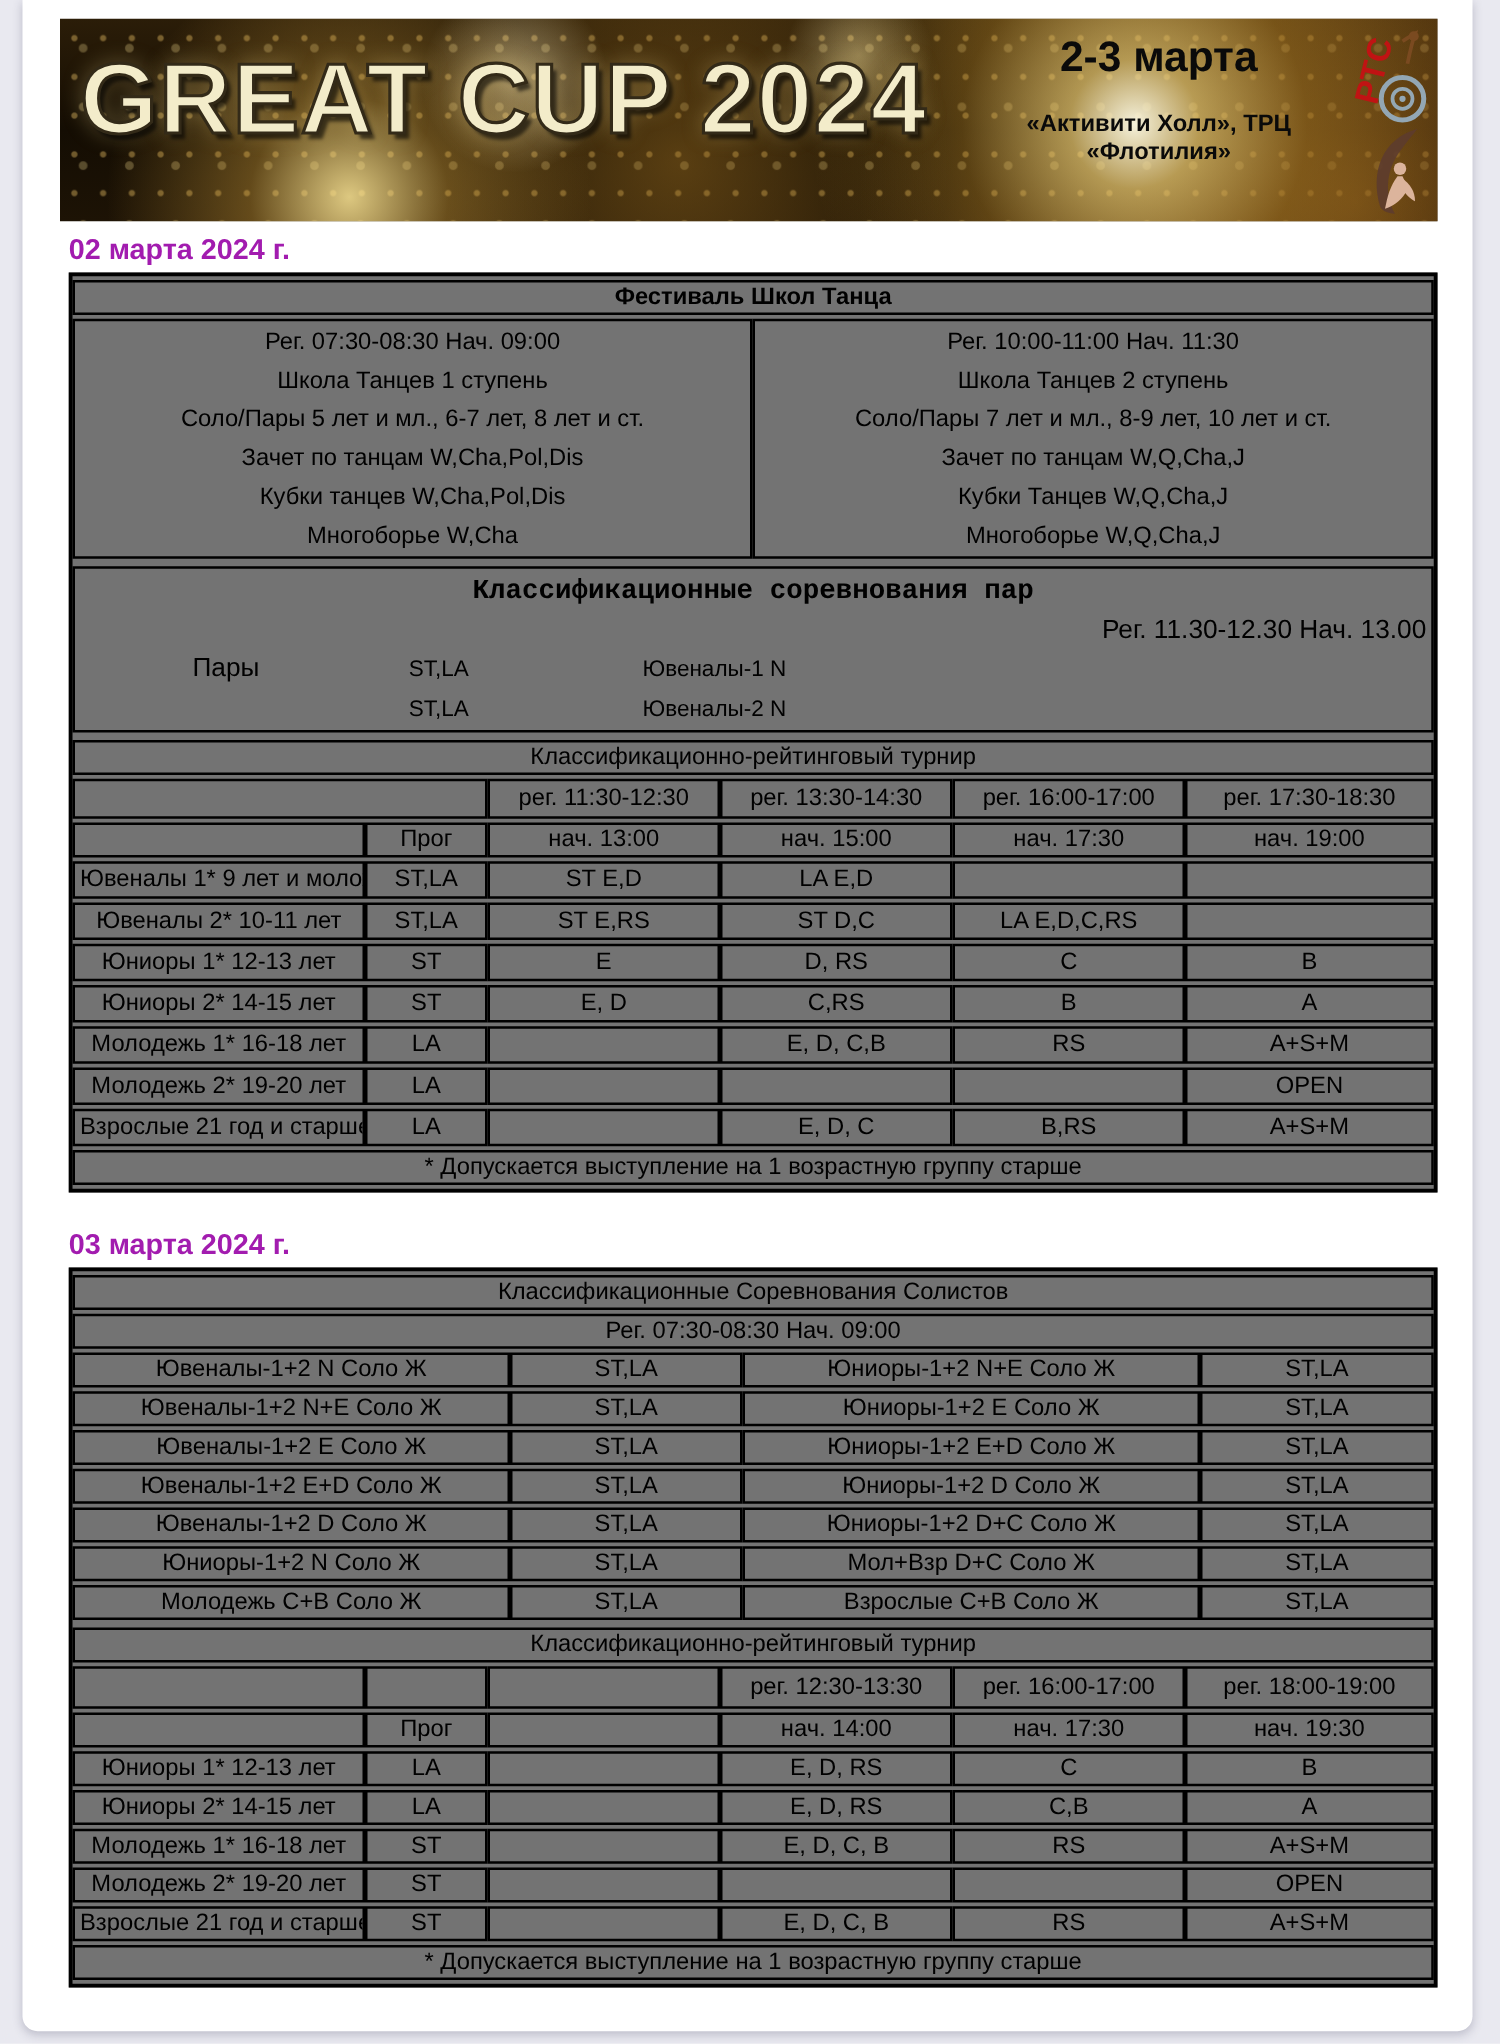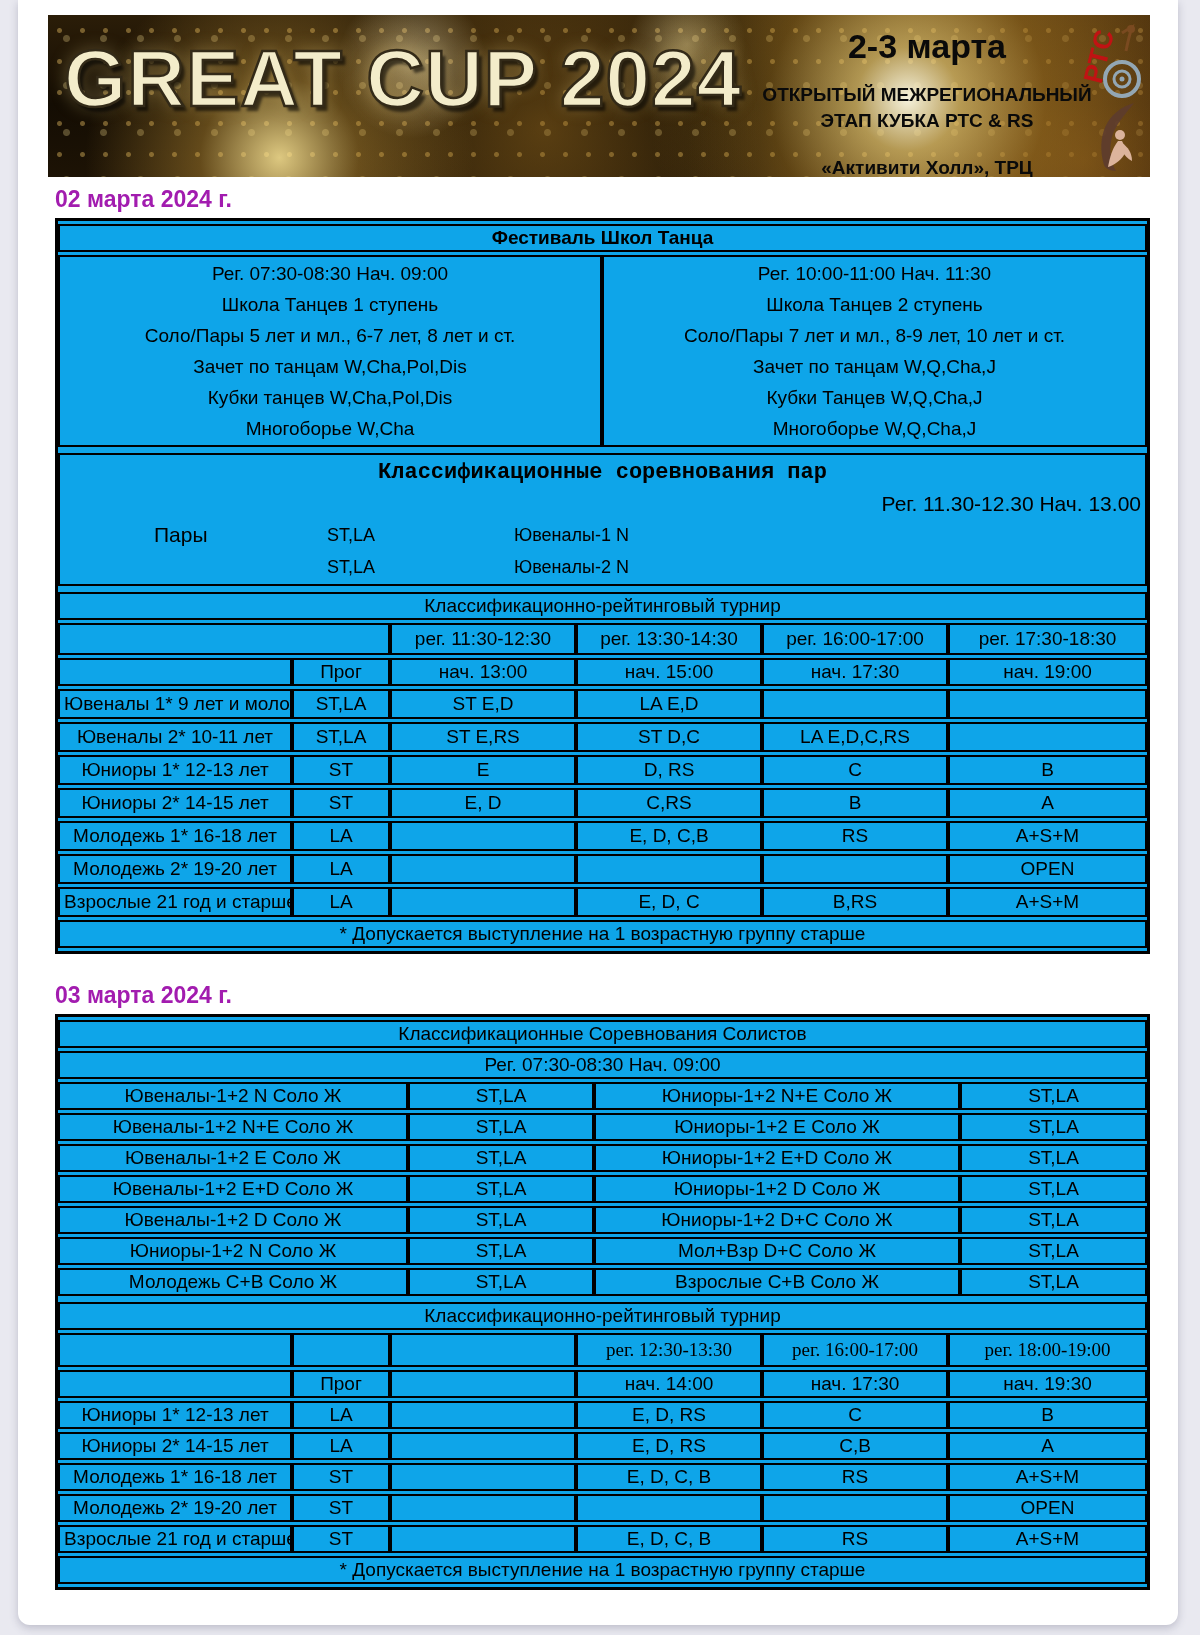--- a/index.html
+++ b/index.html
@@ -56,21 +56,21 @@
   .date-heading{
     margin:9px 0 5px 37px;
     font-size:23px;font-weight:bold;color:#a21caf;
   }
   .date-heading.second{margin-top:28px;}
   
   .block{
     margin-left:37px;width:1095px;
     border:3px solid #000;
     box-sizing:border-box;
-    background:#0ea5e9;
+    background:#737373;
   }
   table.sub{
     border-collapse:separate;border-spacing:0 3px;
     width:100%;table-layout:fixed;
   }
   table.sub td{
     border:2px solid #000;
     box-sizing:border-box;
     padding:1px 4px;
     font-size:19px;color:#000;
@@ -88,36 +88,32 @@
   .pairs-row .p-label{padding-left:90px;font-size:21px;}
   .pairs-row .p-prog,.pairs-row .p-group{font-size:18px;}
   .rating-title{font-size:22px;height:15px;}
   .reg-row td{height:32px;}
   .start-row td{height:28px;}
   .data-row td{height:30px;}
   .foot-row td{text-align:left;height:26px;padding-left:6px;}
   .solo-title{font-size:20px;height:26px;}
   .solo-reg{font-size:20px;height:28px;}
   .solo-row td{height:19px;font-size:18px;}
-  .r2-reg td{height:34px;font-family:Liberation Serif, serif;}
+  .r2-reg td{height:34px;}
   .r2-data td{height:27px;}
 </style>
 </head>
 <body>
 
 <div class="page">
 
   <div class="banner">
     <div class="banner-title">GREAT CUP 2024</div>
     <div class="banner-right">
       <div class="banner-dates">2-3 марта</div>
-      <div class="banner-sub">
-        <div>ОТКРЫТЫЙ МЕЖРЕГИОНАЛЬНЫЙ</div>
-        <div>ЭТАП КУБКА РТС &amp; RS</div>
-      </div>
       <div class="banner-venue">«Активити Холл», ТРЦ «Флотилия»</div>
     </div>
     <svg class="rts-logo" viewBox="0 0 62 92">
       <circle cx="40" cy="58" r="17" fill="none" stroke="#93a7b4" stroke-width="4"></circle>
       <circle cx="40" cy="58" r="8" fill="none" stroke="#93a7b4" stroke-width="3"></circle>
       <circle cx="40" cy="58" r="2.5" fill="#93a7b4"></circle>
       <path d="M40,12 C46,8 50,6 50,6 C48,12 46,20 44,30" fill="none" stroke="#7a4a20" stroke-width="3"></path>
       <circle cx="49" cy="8" r="4" fill="#7a4a20"></circle>
       <text x="4" y="60" font-size="27" font-weight="bold" fill="#c01313" transform="rotate(-76 14 52)" font-family="Liberation Sans, sans-serif">РТС</text>
     </svg>

